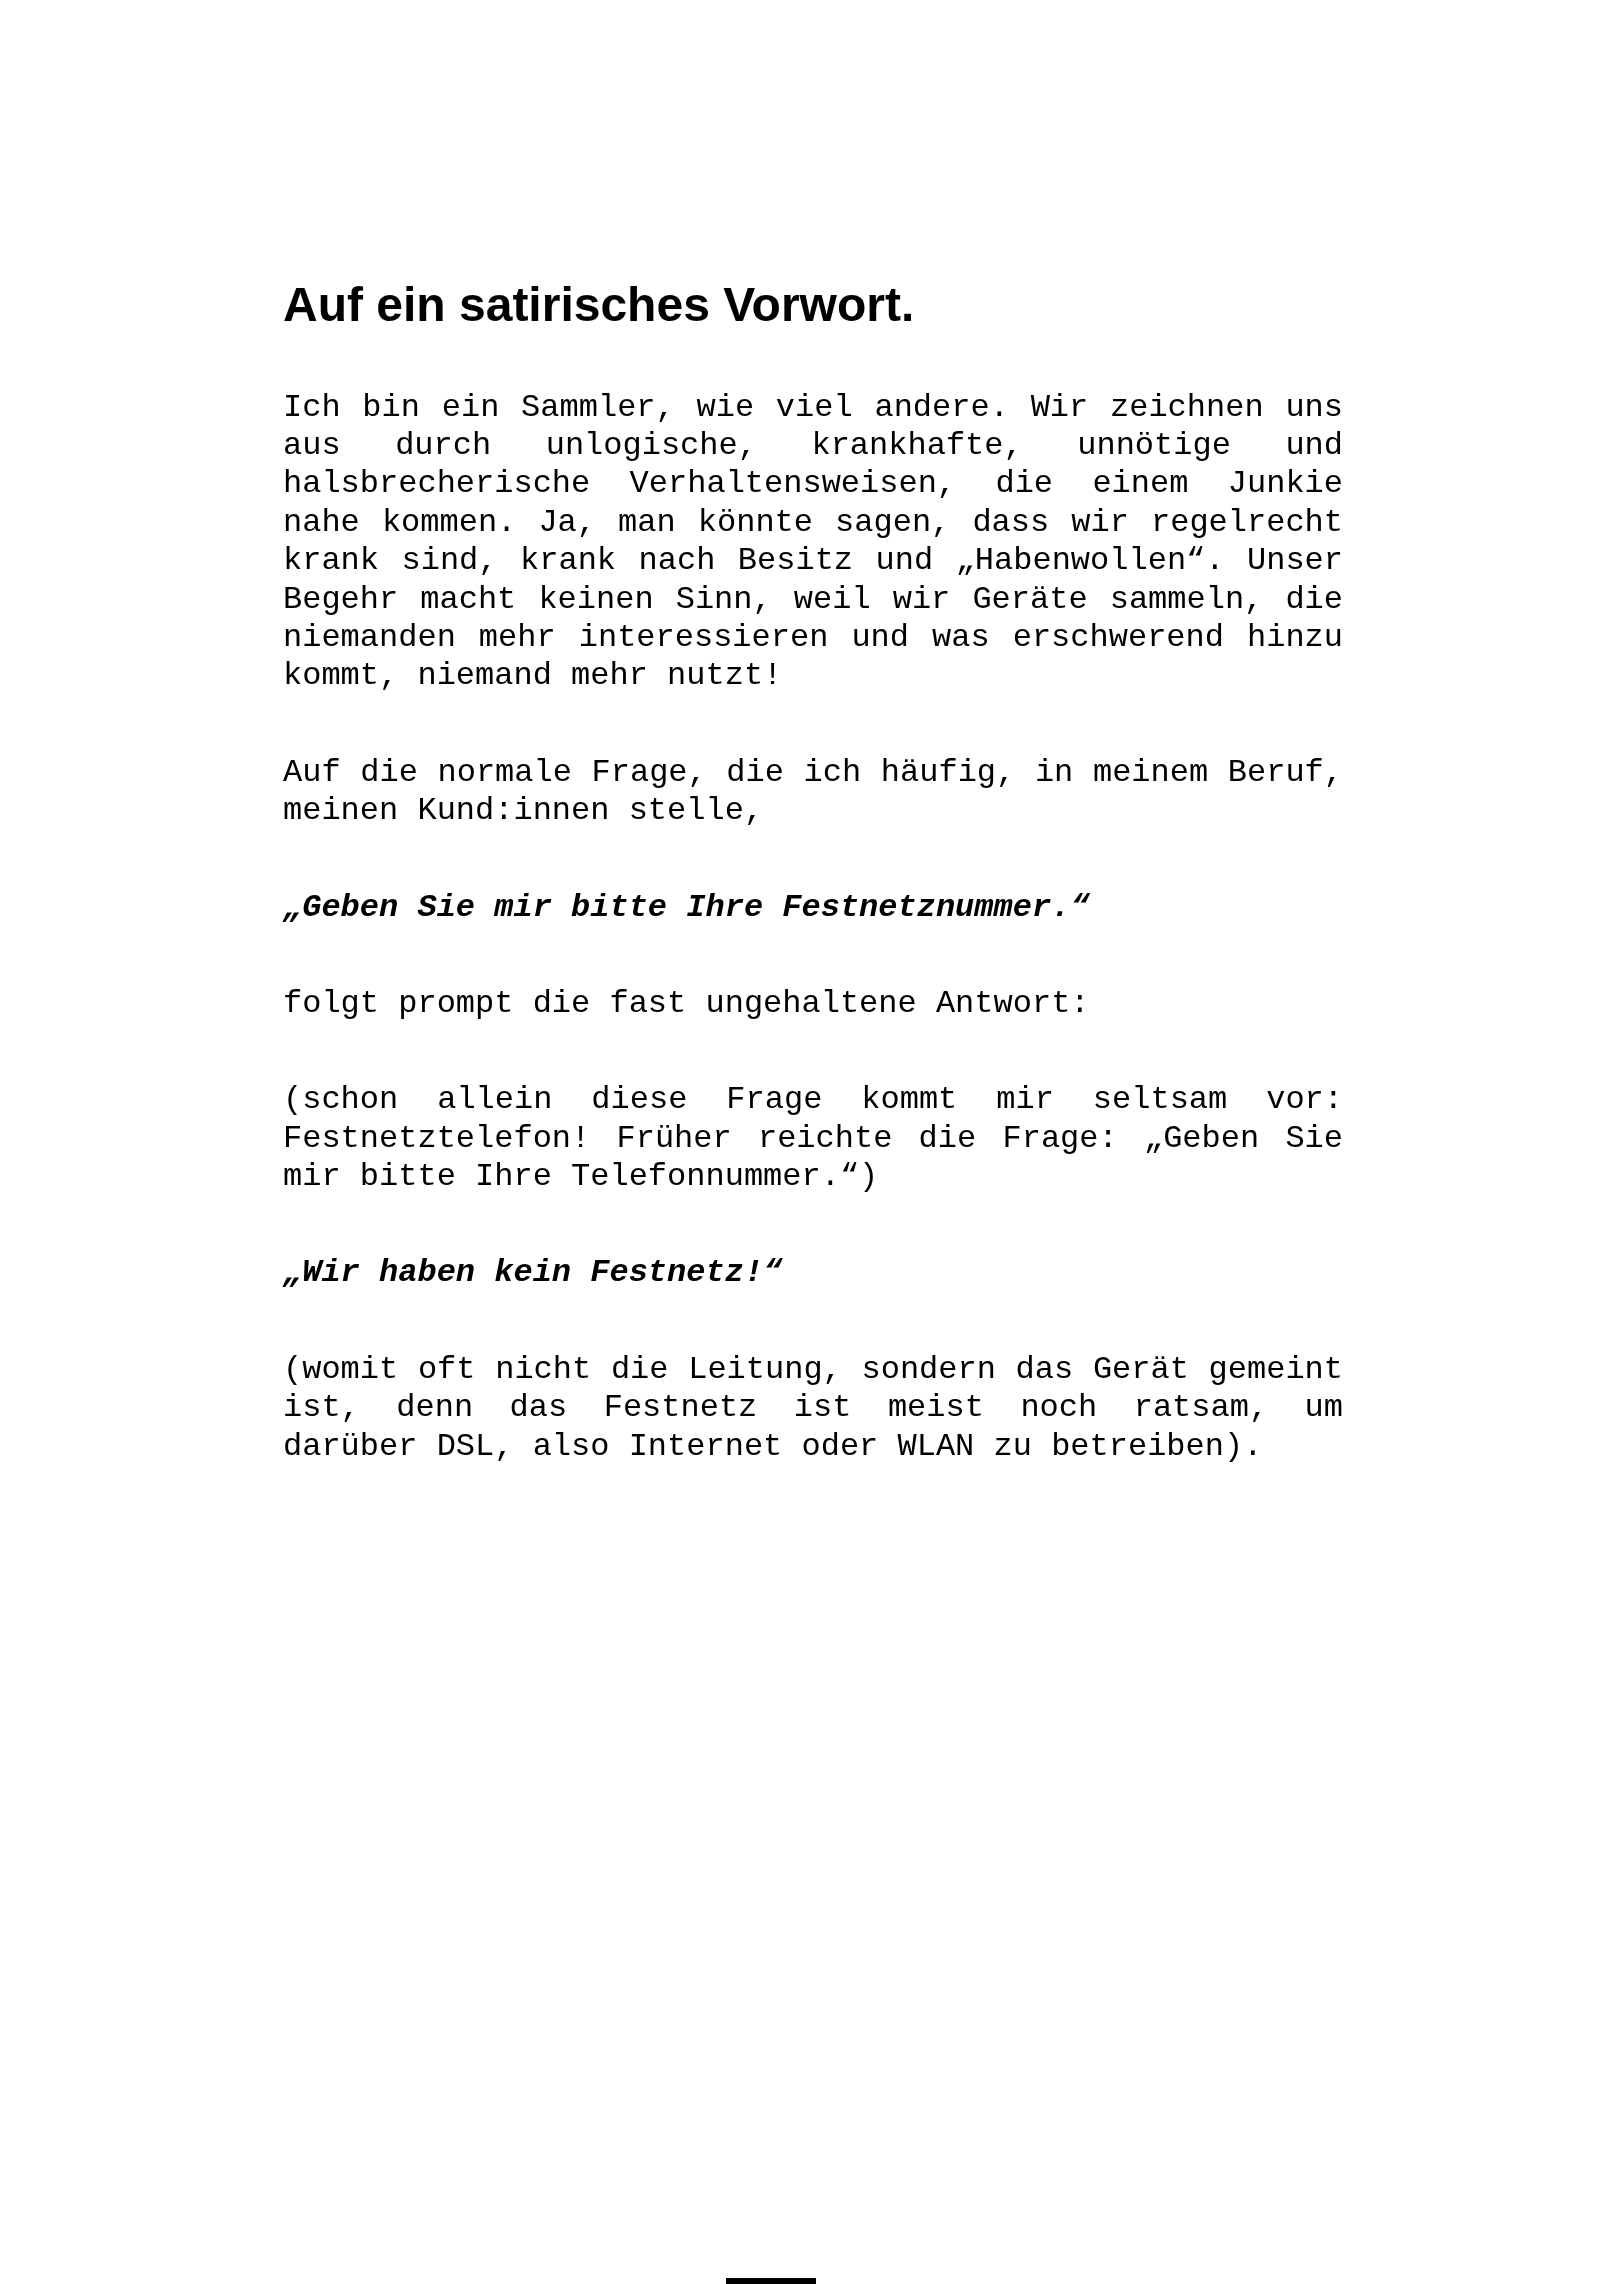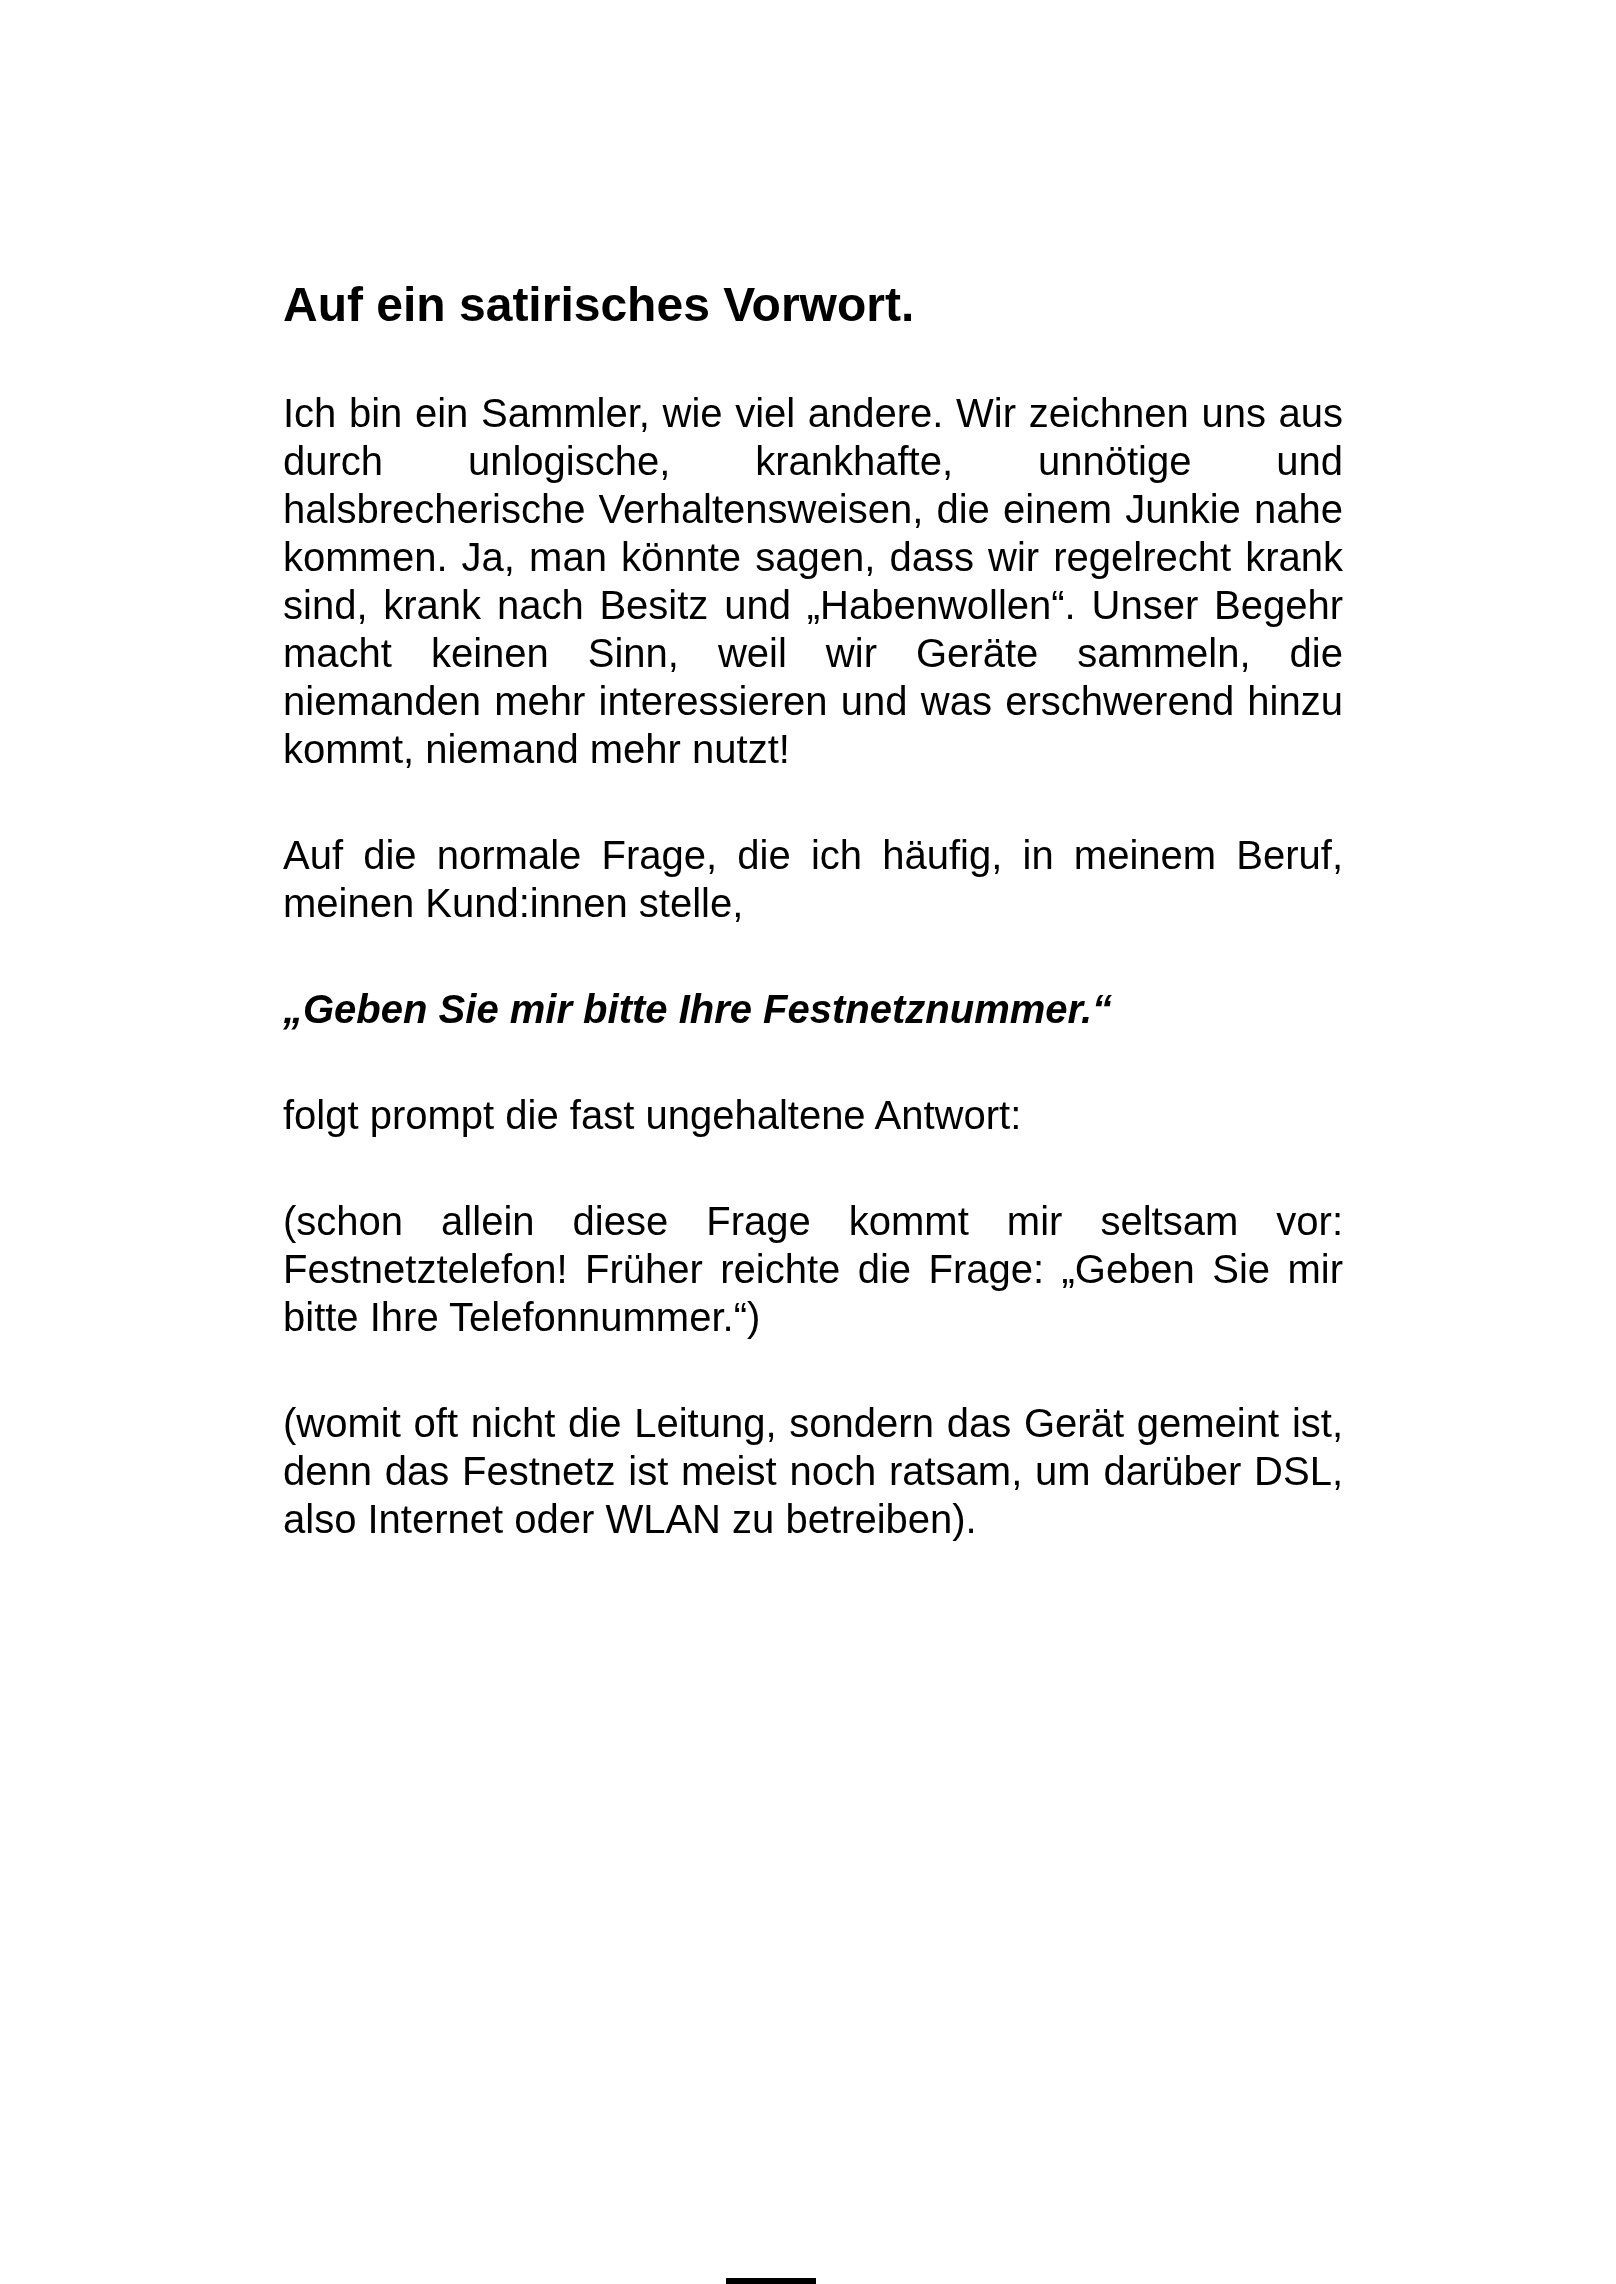--- a/index.html
+++ b/index.html
@@ -24,26 +24,27 @@
     width: 1060px;
   }
   .heading {
     font-size: 48px;
     font-weight: bold;
     line-height: 1.2;
     margin: 0 0 55px 0;
     text-align: left;
   }
   .par {
-    font-size: 40px;
+    font-size: 32px;
     line-height: 1.2;
     text-align: justify;
     hyphens: auto;
     -webkit-hyphens: auto;
     margin: 0 0 58px 0;
+    font-family: Liberation Mono, monospace;
   }
   .par.quote {
     font-weight: bold;
     font-style: italic;
     text-align: left;
     hyphens: none;
     margin-top: 17px;
   }
   .par.continues {
     text-align-last: justify;
@@ -77,20 +78,21 @@
     <p class="par">Ich bin ein Sammler, wie viel andere. Wir zeichnen uns aus durch unlogische, krankhafte, unnötige und halsbrecherische Verhaltensweisen, die einem Junkie nahe kommen. Ja, man könnte sagen, dass wir regelrecht krank sind, krank nach Besitz und „Habenwollen“. Unser Begehr macht keinen Sinn, weil wir Geräte sammeln, die niemanden mehr in­teressieren und was erschwerend hinzu kommt, nie­mand mehr nutzt!</p>
 
     <p class="par">Auf die normale Frage, die ich häufig, in meinem Beruf, meinen Kund:innen stelle,</p>
 
     <p class="par quote">„Geben Sie mir bitte Ihre Festnetznummer.“</p>
 
     <p class="par">folgt prompt die fast ungehaltene Antwort:</p>
 
     <p class="par">(schon allein diese Frage kommt mir seltsam vor: Festnetztelefon! Früher reichte die Frage: „Geben Sie mir bitte Ihre Telefonnummer.“)</p>
 
+    <p class="par quote">„Wir haben kein Festnetz!“</p>
 
     <p class="par">(womit oft nicht die Leitung, sondern das Gerät ge­meint ist, denn das Festnetz ist meist noch ratsam, um darüber DSL, also Internet oder WLAN zu be­treiben).</p>
 
   </div>
 
 
   <div class="scan-artifact"></div>
 </div>
 
 

